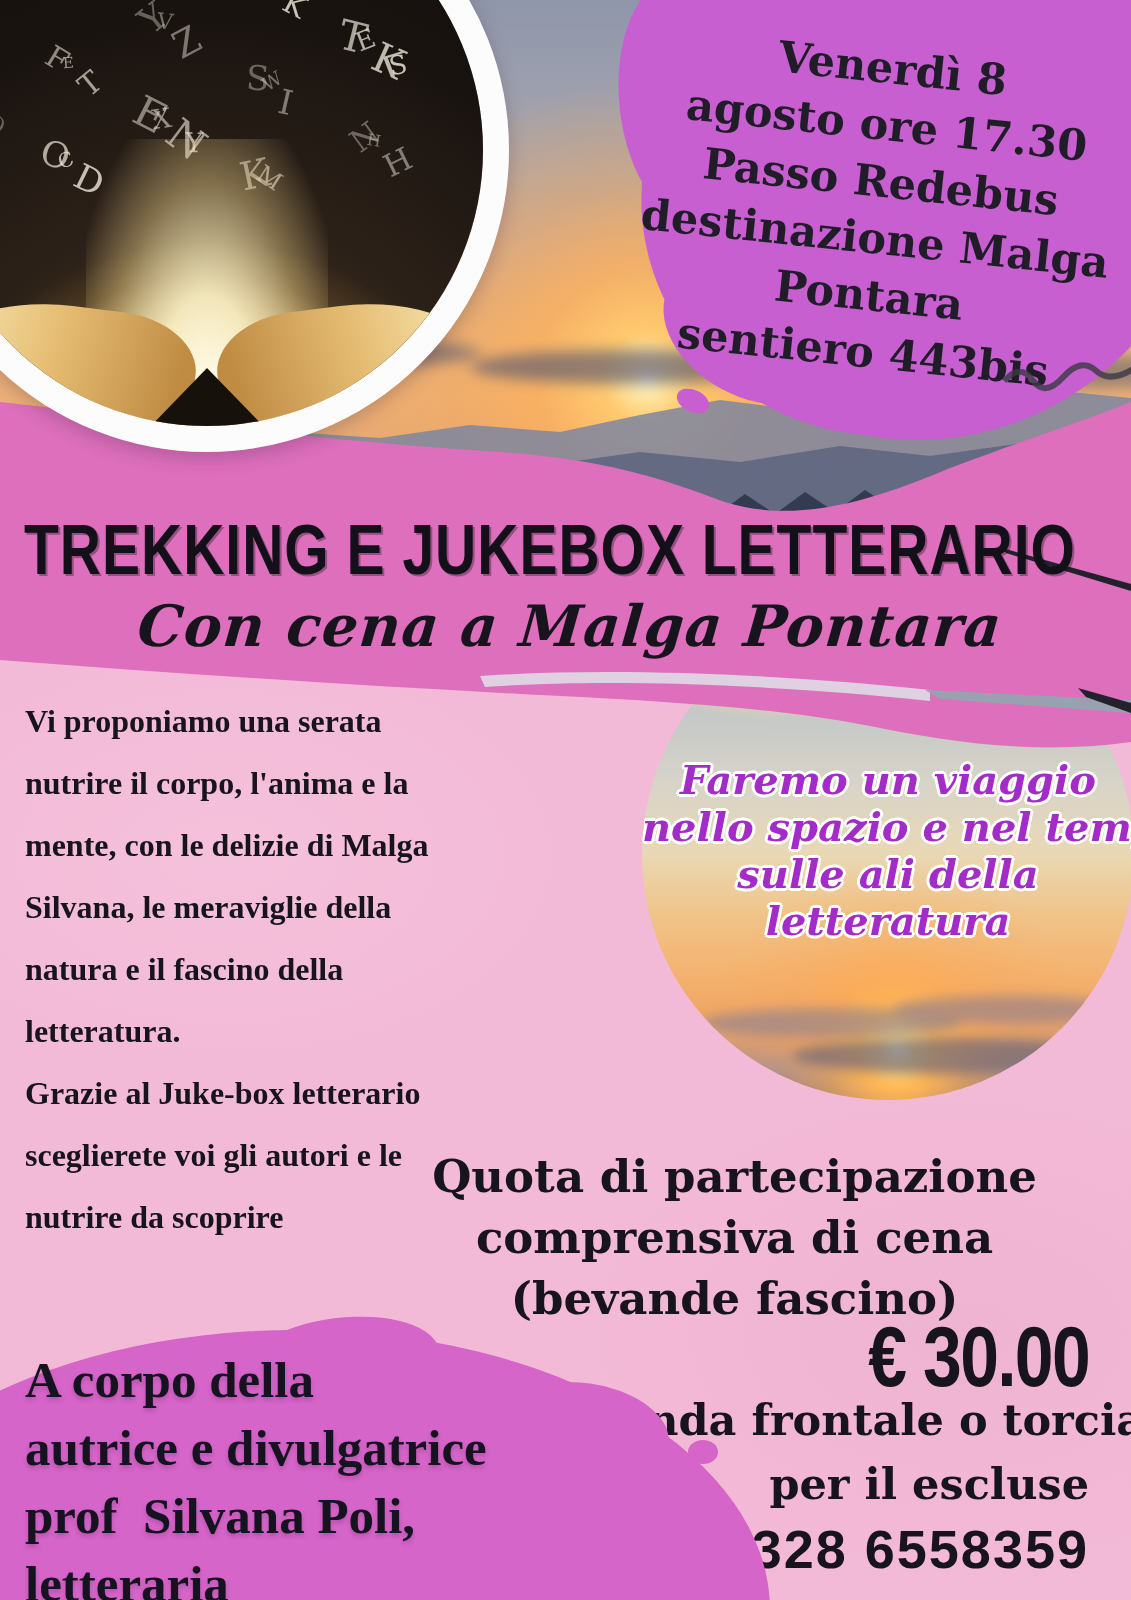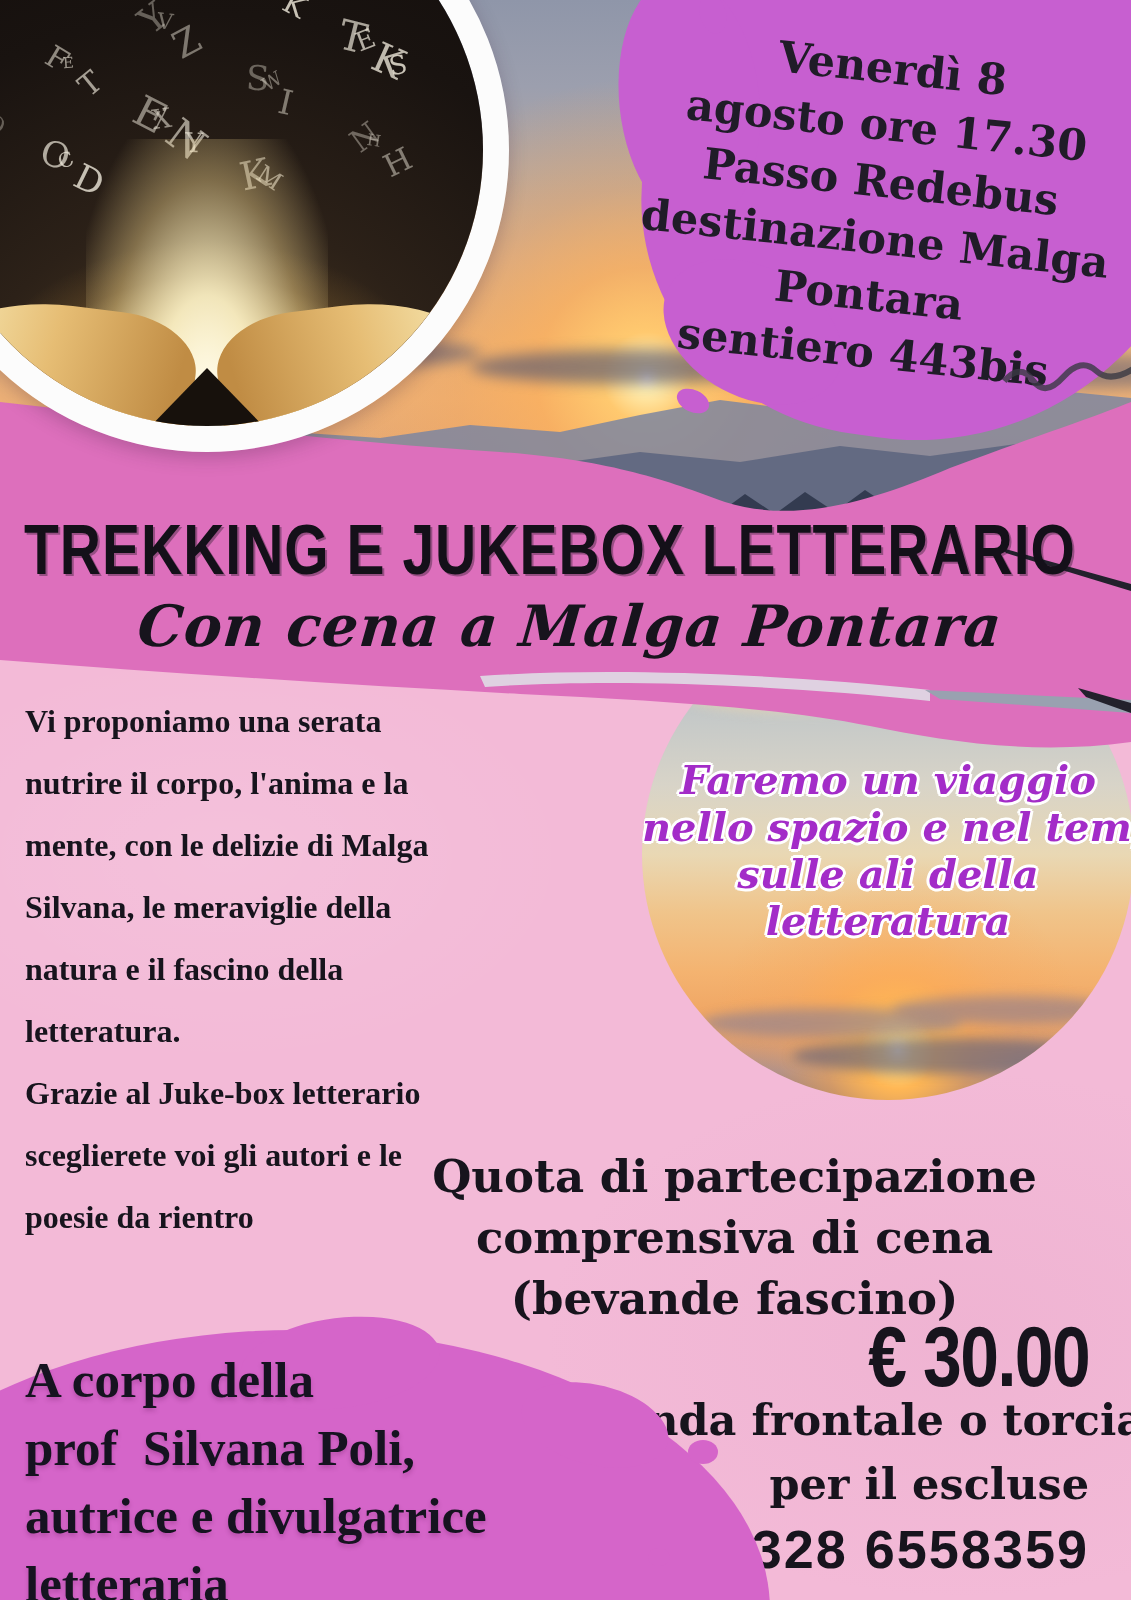--- a/index.html
+++ b/index.html
@@ -218,38 +218,38 @@
 
   <div class="abs body-text">
       <div class="line">Vi proponiamo una serata</div>
       <div class="line">nutrire il corpo, l'anima e la</div>
       <div class="line">mente, con le delizie di Malga</div>
       <div class="line">Silvana, le meraviglie della</div>
       <div class="line">natura e il fascino della</div>
       <div class="line">letteratura.</div>
       <div class="line">Grazie al Juke-box letterario</div>
       <div class="line">sceglierete voi gli autori e le</div>
-      <div class="line">poesie da rientro</div>
+      <div class="line">nutrire da scoprire</div>
     </div>
 
   <div class="abs pricing">
       <div class="line">Quota di partecipazione</div>
       <div class="line">comprensiva di cena</div>
       <div class="line">(bevande fascino)</div>
     </div>
   <div class="abs price">€ 30.00</div>
   <div class="abs reminder">
       <div class="line">Si raccomanda frontale o torcia</div>
       <div class="line">per il escluse</div>
     </div>
   <div class="abs phone">328 6558359</div>
 
   <div class="abs blob-bl"></div>
   <div class="abs blob-speck" style="left:688px;top:1440px;width:30px;height:24px;background:#d565c9;"></div>
   <div class="abs blob-speck" style="left:648px;top:1548px;width:22px;height:18px;background:#d565c9;"></div>
   <div class="abs curator-text">
       <div class="line">A corpo della</div>
+      <div class="line">autrice e divulgatrice</div>
       <div class="line">prof  Silvana Poli,</div>
-      <div class="line">autrice e divulgatrice</div>
       <div class="line">letteraria</div>
     </div>
 
 </div>
 
 </body></html>

